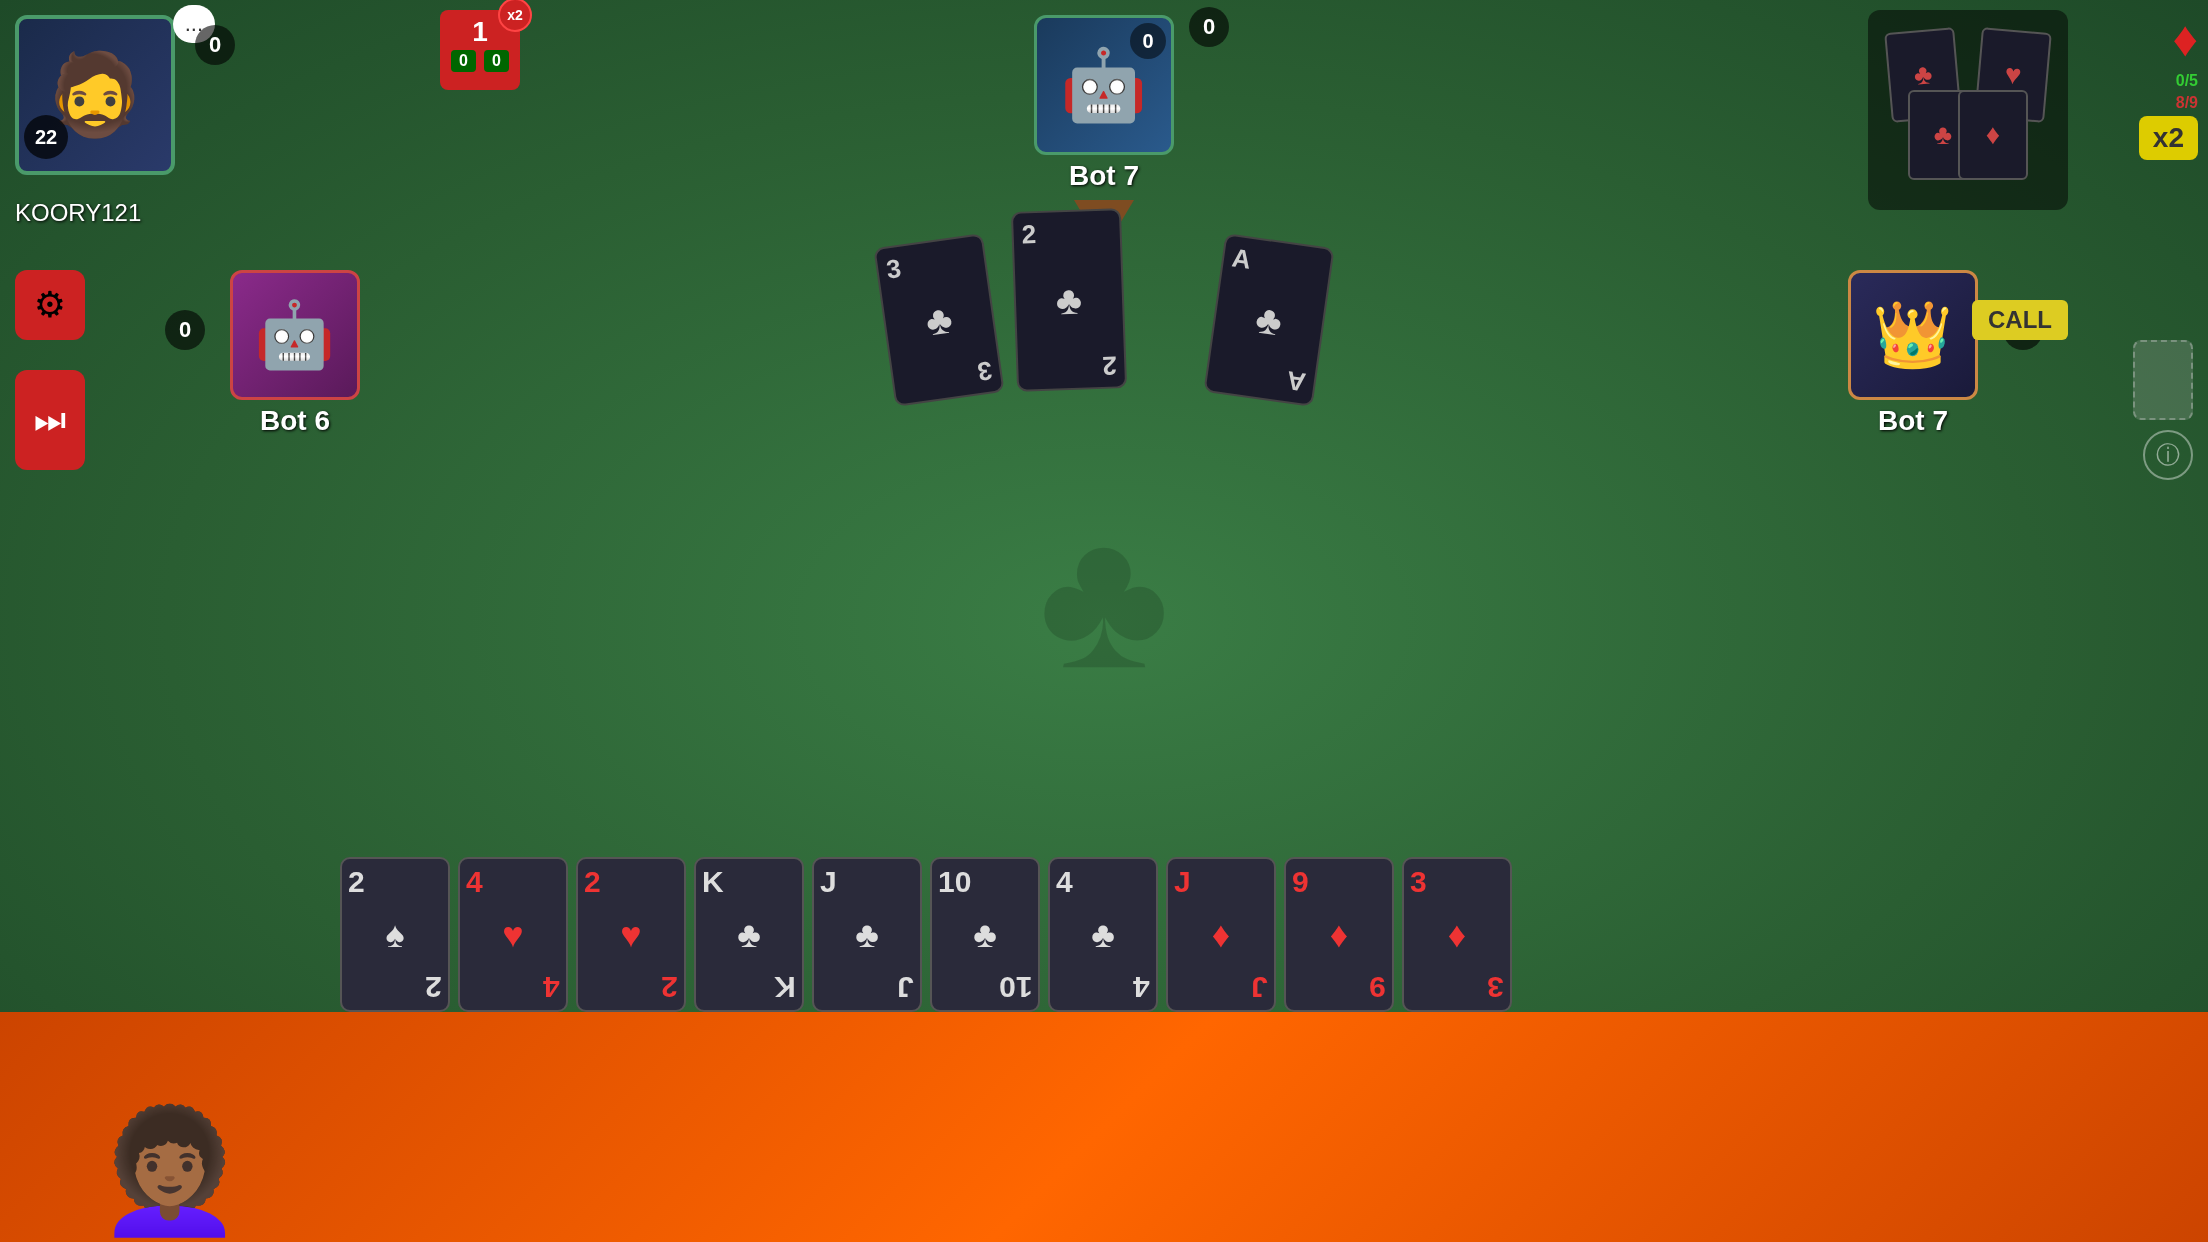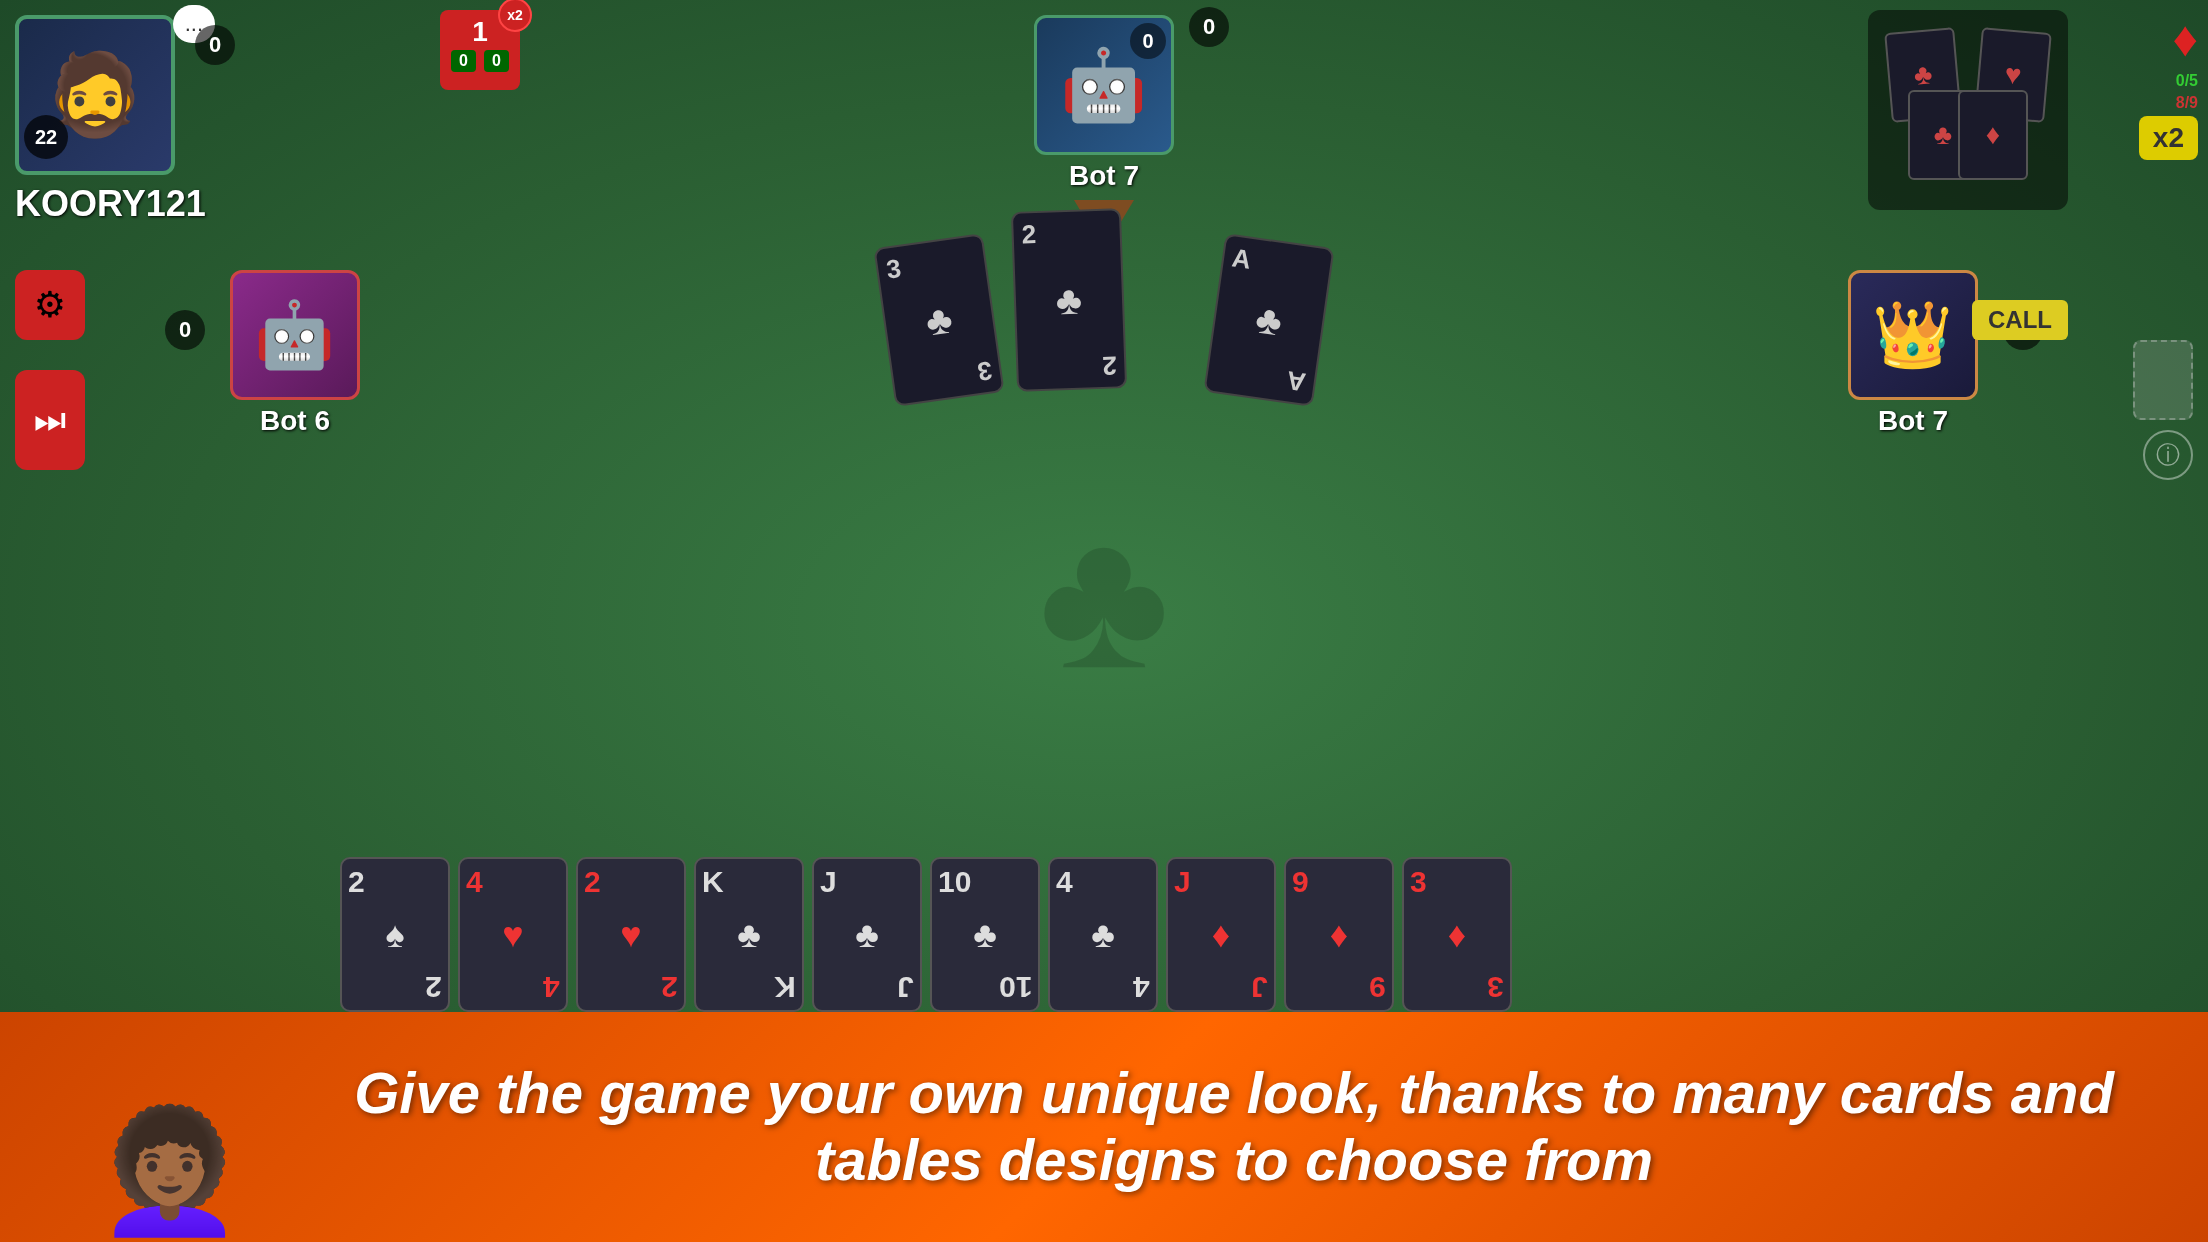--- a/index.html
+++ b/index.html
@@ -131,24 +131,24 @@
       top: -10px;
       right: -40px;
       background: white;
       border-radius: 20px;
       padding: 6px 12px;
       font-size: 22px;
       color: #333;
     }
     .player-name {
       color: white;
-      font-size: 36px;
-      font-weight: bold;
+      font-size: 24px;
+      font-weight: normal;
       text-shadow: 1px 1px 3px black;
-      margin-top: 8px;
+      margin-top: 24px;
     }
 
     
     .bot3-area {
       position: absolute;
       top: 270px;
       left: 230px;
       display: flex;
       flex-direction: column;
       align-items: center;
@@ -699,17 +699,15 @@
       <span class="hand-card-rank-top suit-red">3</span>
       <span class="hand-card-suit suit-red">♦</span>
       <span class="hand-card-rank-bottom suit-red">3</span>
     </div>
   </div>
 
   <div class="banner">
     <div class="banner-character">
       <span style="font-size:120px;">👩🏾‍🦱</span>
     </div>
-    <div class="banner-text">Give the game your own unique look, thanks to
-many cards and tables designs to choose from</div>
   </div>
 
 </div>
 
 </body></html>

